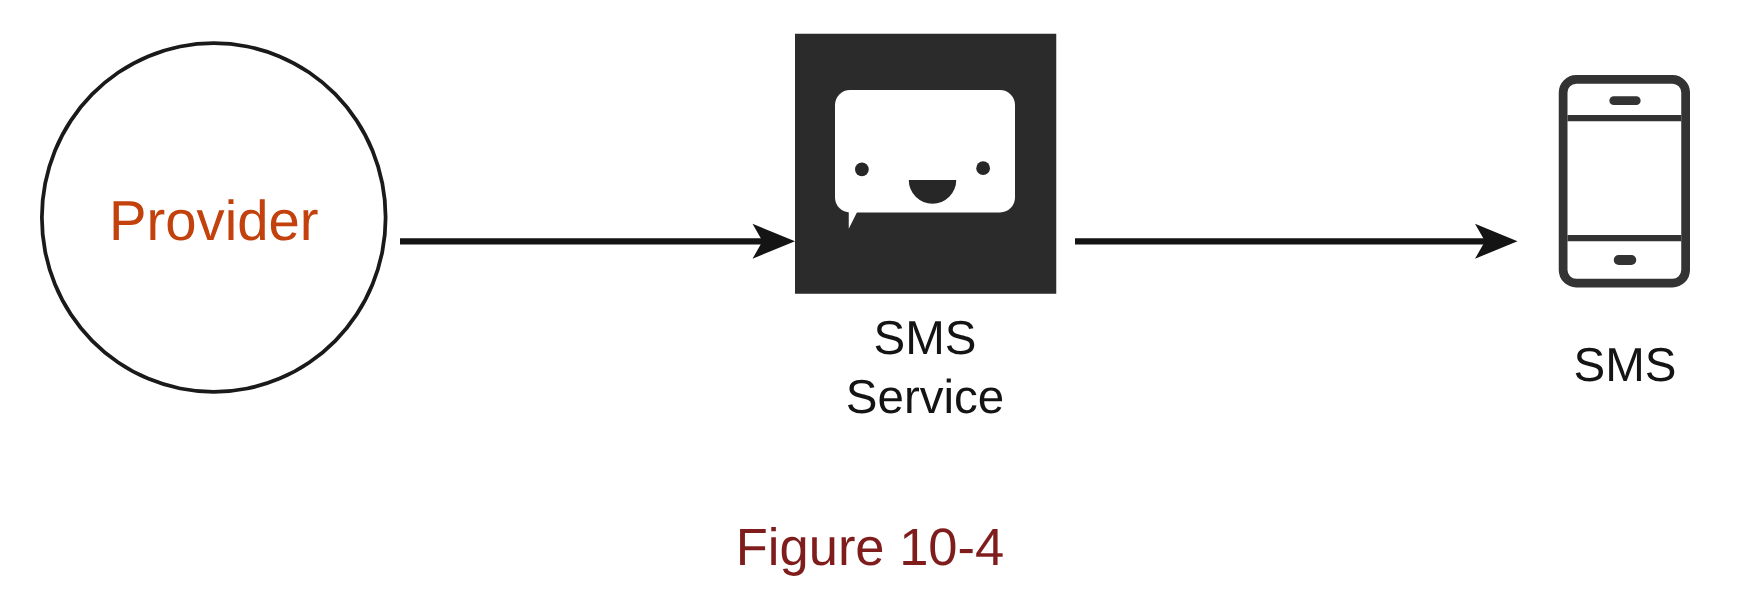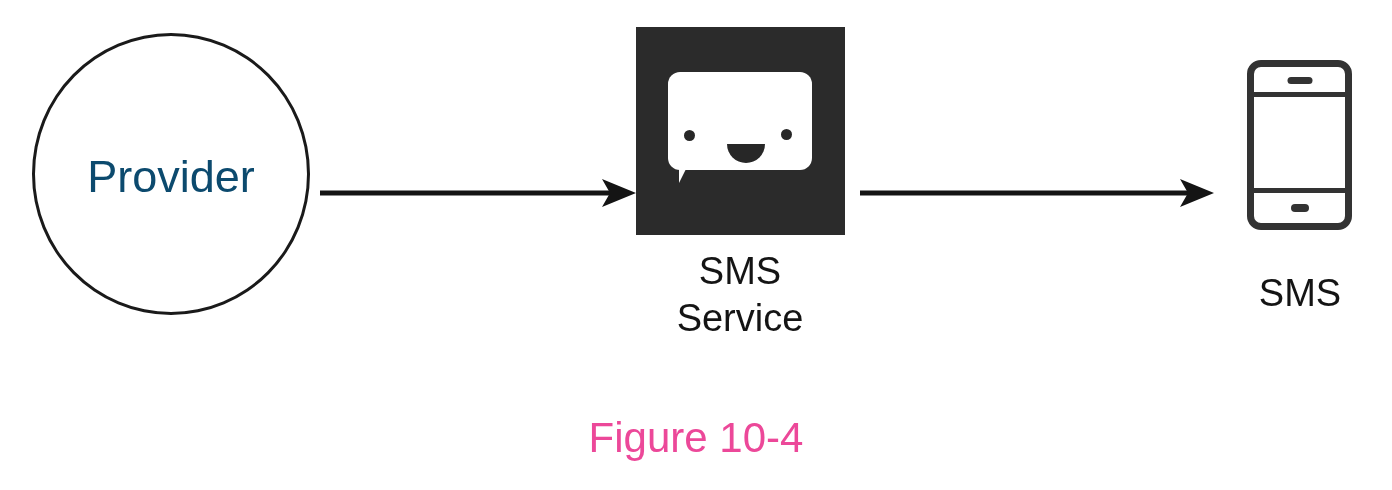--- a/index.html
+++ b/index.html
@@ -29,21 +29,21 @@
     border: 3px solid #1a1a1a;
     border-radius: 50%;
     background: #ffffff;
     box-sizing: border-box;
     display: flex;
     align-items: center;
     justify-content: center;
   }
   .provider-label {
     font-size: 45px;
-    color: #0c4a6e;
+    color: #c2410c;
     line-height: 1;
     letter-spacing: 0px;
     white-space: nowrap;
     transform: translateY(2px);
   }
 
   
   .arrow {
     position: absolute;
     height: 30px;
@@ -168,21 +168,21 @@
   }
 
   
   .figure-caption {
     position: absolute;
     left: 0;
     top: 414px;
     width: 1392px;
     text-align: center;
     font-size: 42px;
-    color: #ec4899;
+    color: #7f1d1d;
     letter-spacing: 0px;
   }
 </style>
 </head>
 <body>
 
 <div id="stage">
 
   <div class="provider-node">
     <span class="provider-label">Provider</span>

